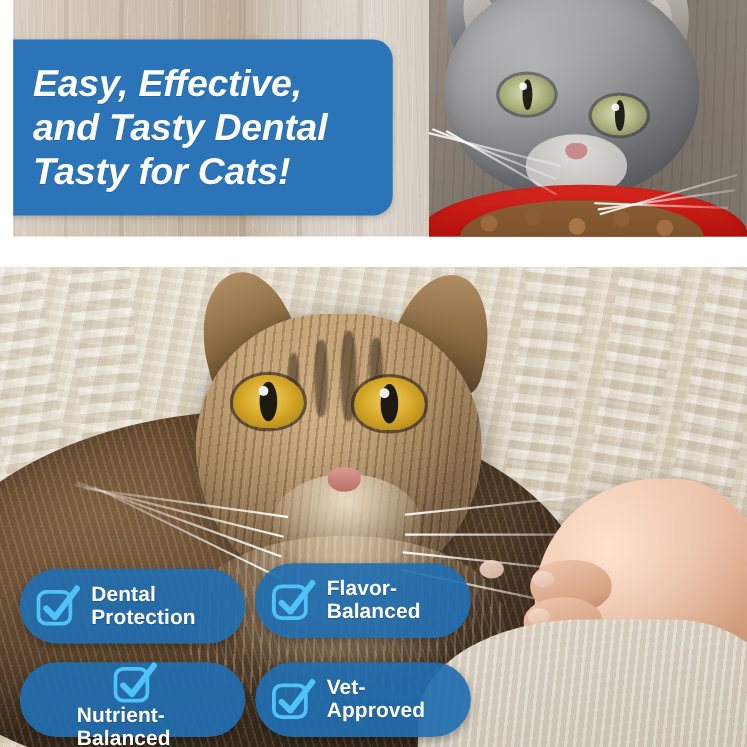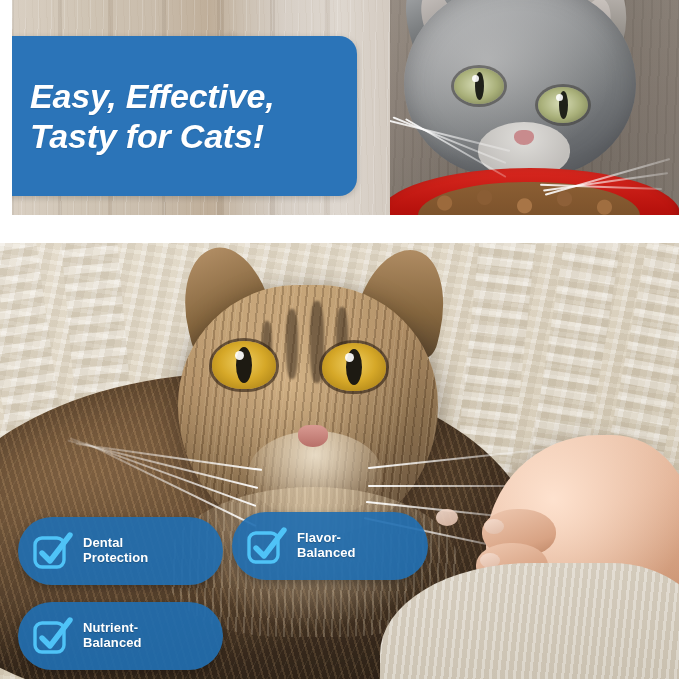--- a/index.html
+++ b/index.html
@@ -308,32 +308,32 @@
   }
   .badge-check{
     flex:0 0 auto;
     width:38px;height:38px;
     margin-left:16px;margin-right:11px;
     position:relative;
   }
   .badge-check svg{display:block;width:44px;height:44px;margin:-3px 0 0 -3px;}
   .badge-label{
     color:#ffffff;
-    font-size:13px;
+    font-size:19px;
     font-weight:bold;
     line-height:1.12;
     letter-spacing:.1px;
     white-space:pre-line;
     padding-right:16px;
     text-shadow:0 1px 1px rgba(0,0,0,.22);
   }
 
   #badge-0{left:18px;top:517px;width:205px;}
   #badge-1{left:232px;top:512px;width:196px;}
-  #badge-2{left:18px;top:602px;width:205px;}
+  #badge-2{left:18px;top:602px;width:205px;flex-direction:column;}
   #badge-3{left:232px;top:602px;width:196px;}
 </style>
 </head>
 <body>
 
 <div id="canvas">
 
   <div id="top-panel">
 
     <div class="wood-bg">
@@ -371,20 +371,21 @@
       <div class="tp-whisker" style="left:-6px;top:162px;width:122px;transform:rotate(22deg);"></div>
       <div class="tp-whisker" style="left:0px;top:176px;width:116px;transform:rotate(30deg);"></div>
       <div class="tp-whisker" style="left:150px;top:158px;width:130px;transform:rotate(-16deg);"></div>
       <div class="tp-whisker" style="left:152px;top:172px;width:126px;transform:rotate(-8deg);"></div>
       <div class="tp-whisker" style="left:150px;top:188px;width:122px;transform:rotate(2deg);"></div>
     </div>
 
     <div class="headline-banner">
       <div class="headline-text">
         <span class="ln">Easy, Effective,</span>
+        <span class="ln">and Tasty Dental</span>
         <span class="ln">Tasty for Cats!</span>
       </div>
     </div>
   </div>
 
   <div class="separator"></div>
 
   <div id="bottom-panel">
 
     <div class="knit"></div>
@@ -468,14 +469,23 @@
     <span class="badge-check">
       <svg viewBox="0 0 44 44" xmlns="http://www.w3.org/2000/svg">
         <rect x="4" y="9" width="29" height="29" rx="7" ry="7" fill="none" stroke="#4fc3f7" stroke-width="3.4"></rect>
         <path d="M11 24 L19 32 L39 6" fill="none" stroke="#4fc3f7" stroke-width="5.4" stroke-linecap="round" stroke-linejoin="round"></path>
       </svg>
     </span>
     <span class="badge-label">Nutrient-
 Balanced</span>
   </div>
 
+  <div class="badge" id="badge-3">
+    <span class="badge-check">
+      <svg viewBox="0 0 44 44" xmlns="http://www.w3.org/2000/svg">
+        <rect x="4" y="9" width="29" height="29" rx="7" ry="7" fill="none" stroke="#4fc3f7" stroke-width="3.4"></rect>
+        <path d="M11 24 L19 32 L39 6" fill="none" stroke="#4fc3f7" stroke-width="5.4" stroke-linecap="round" stroke-linejoin="round"></path>
+      </svg>
+    </span>
+    <span class="badge-label">Vet-Approved</span>
+  </div>
 
 </div>
 
 </body></html>

